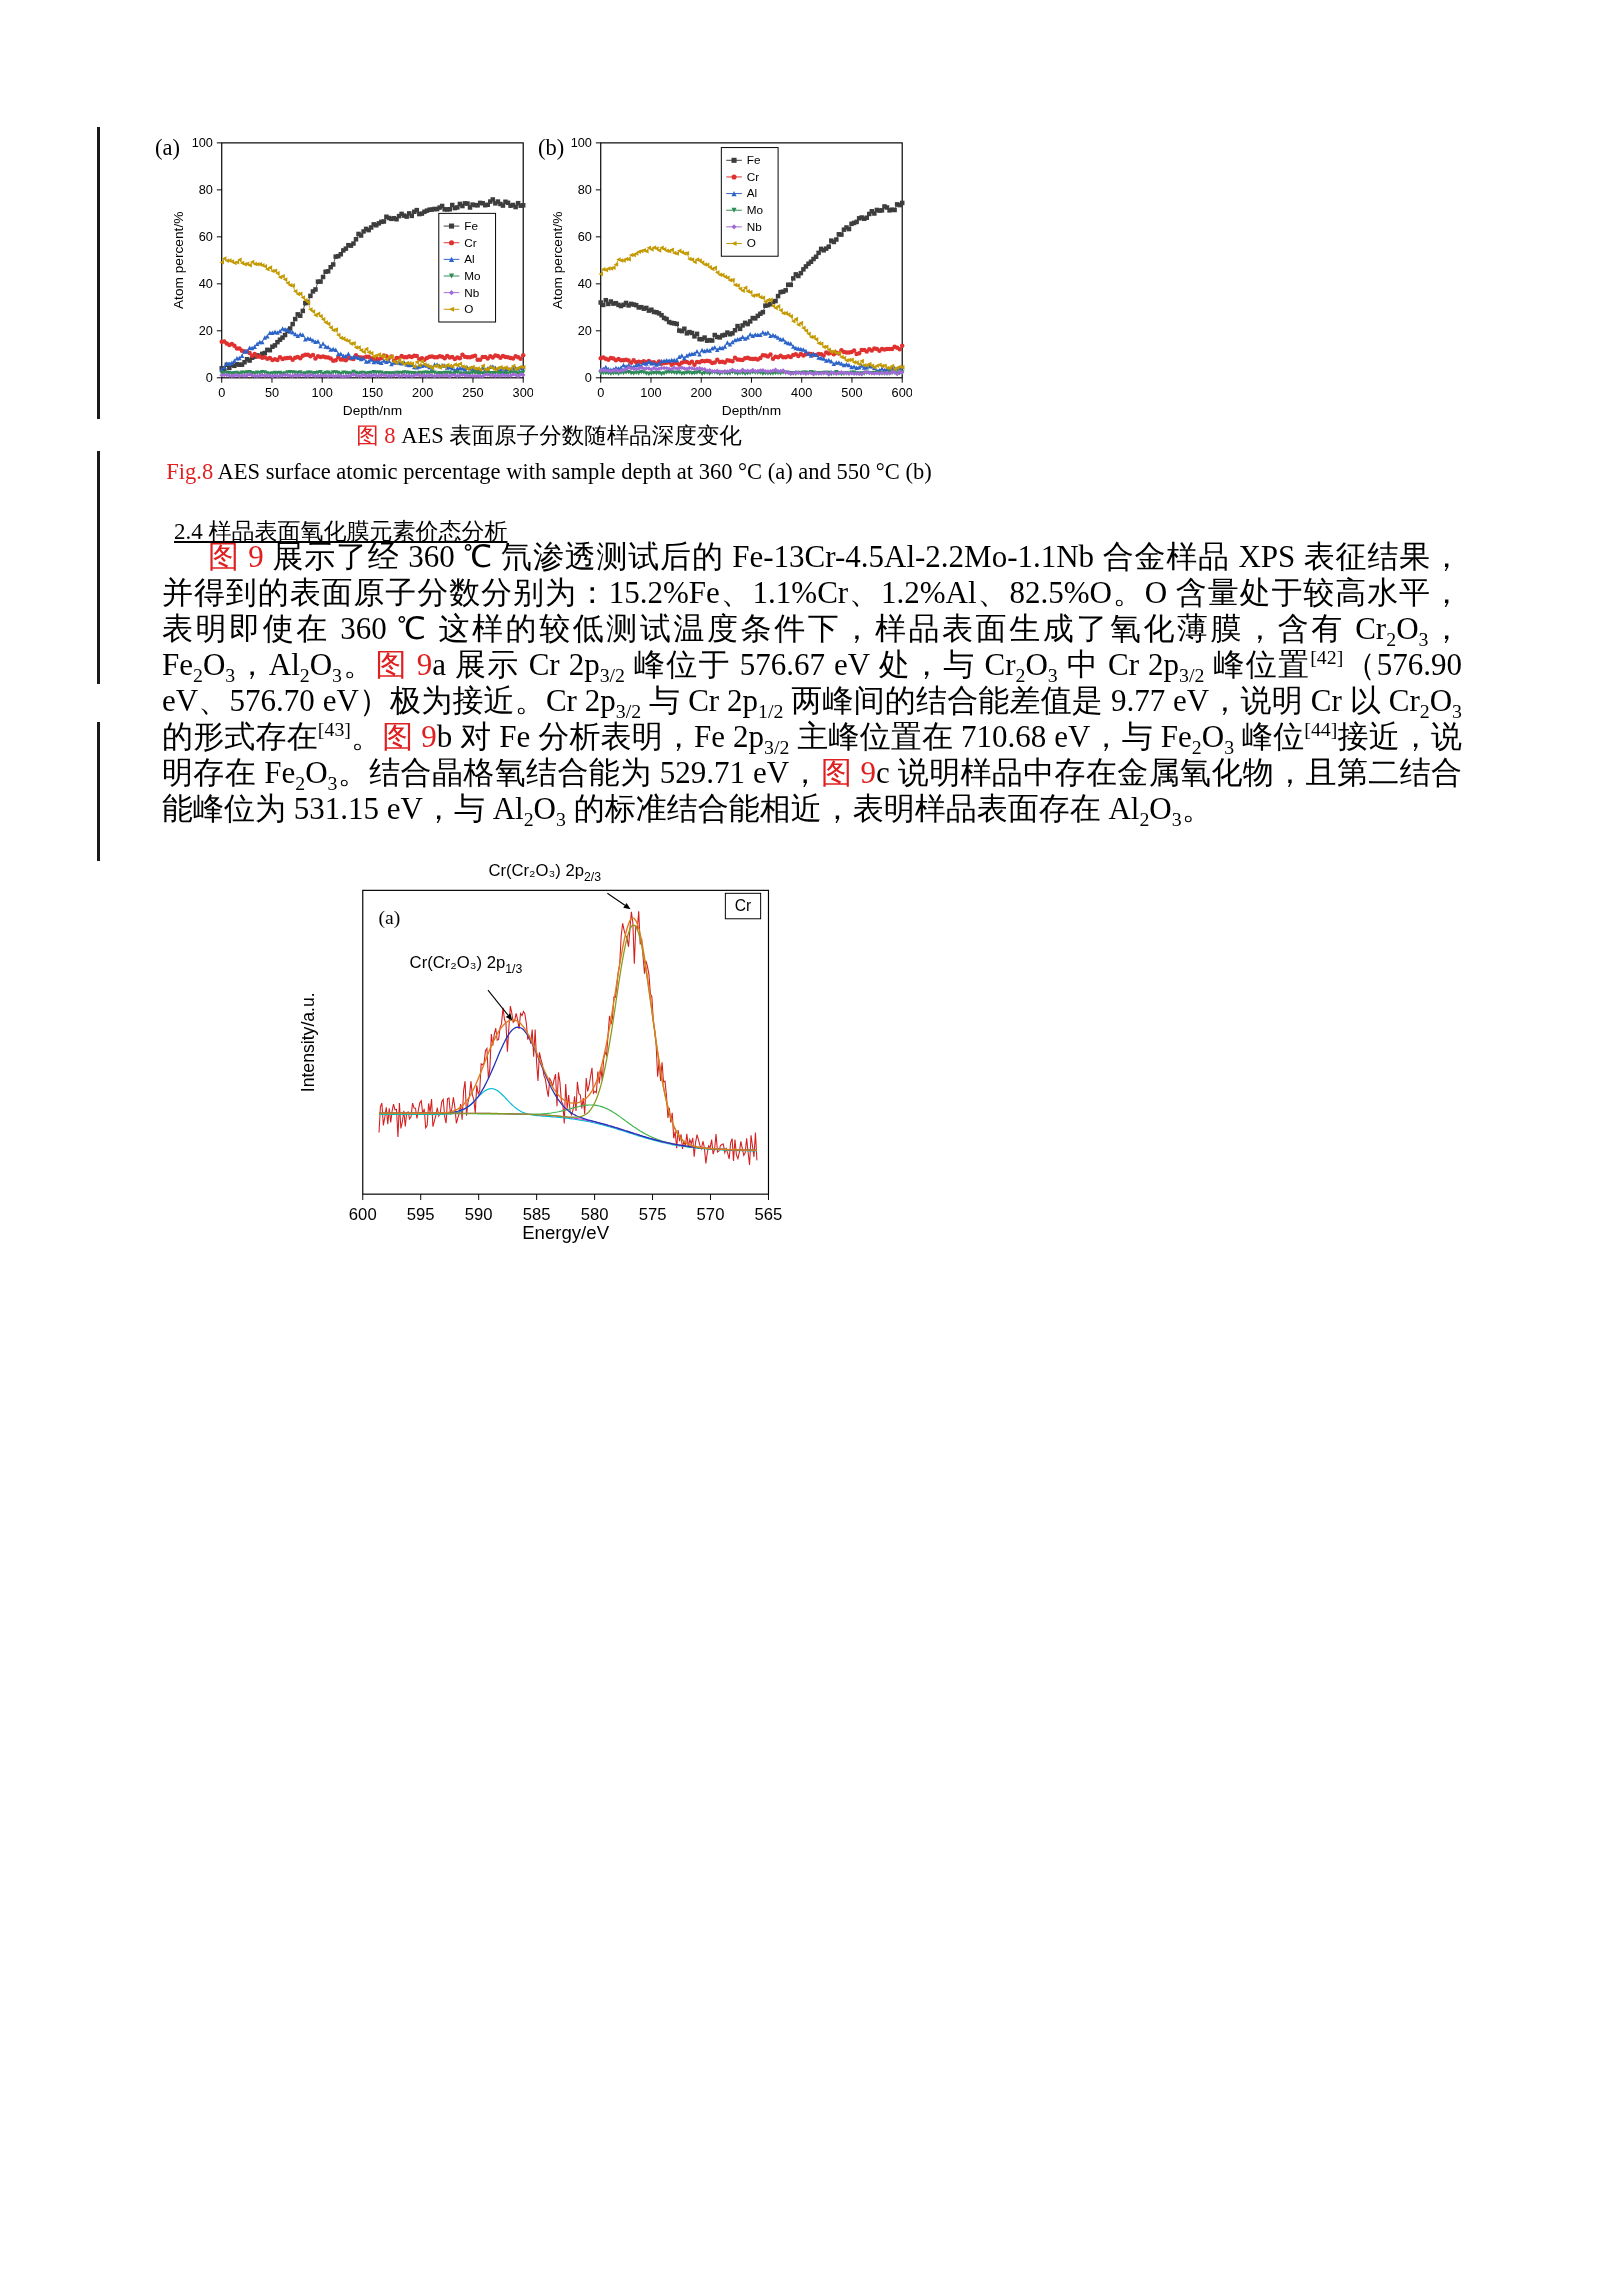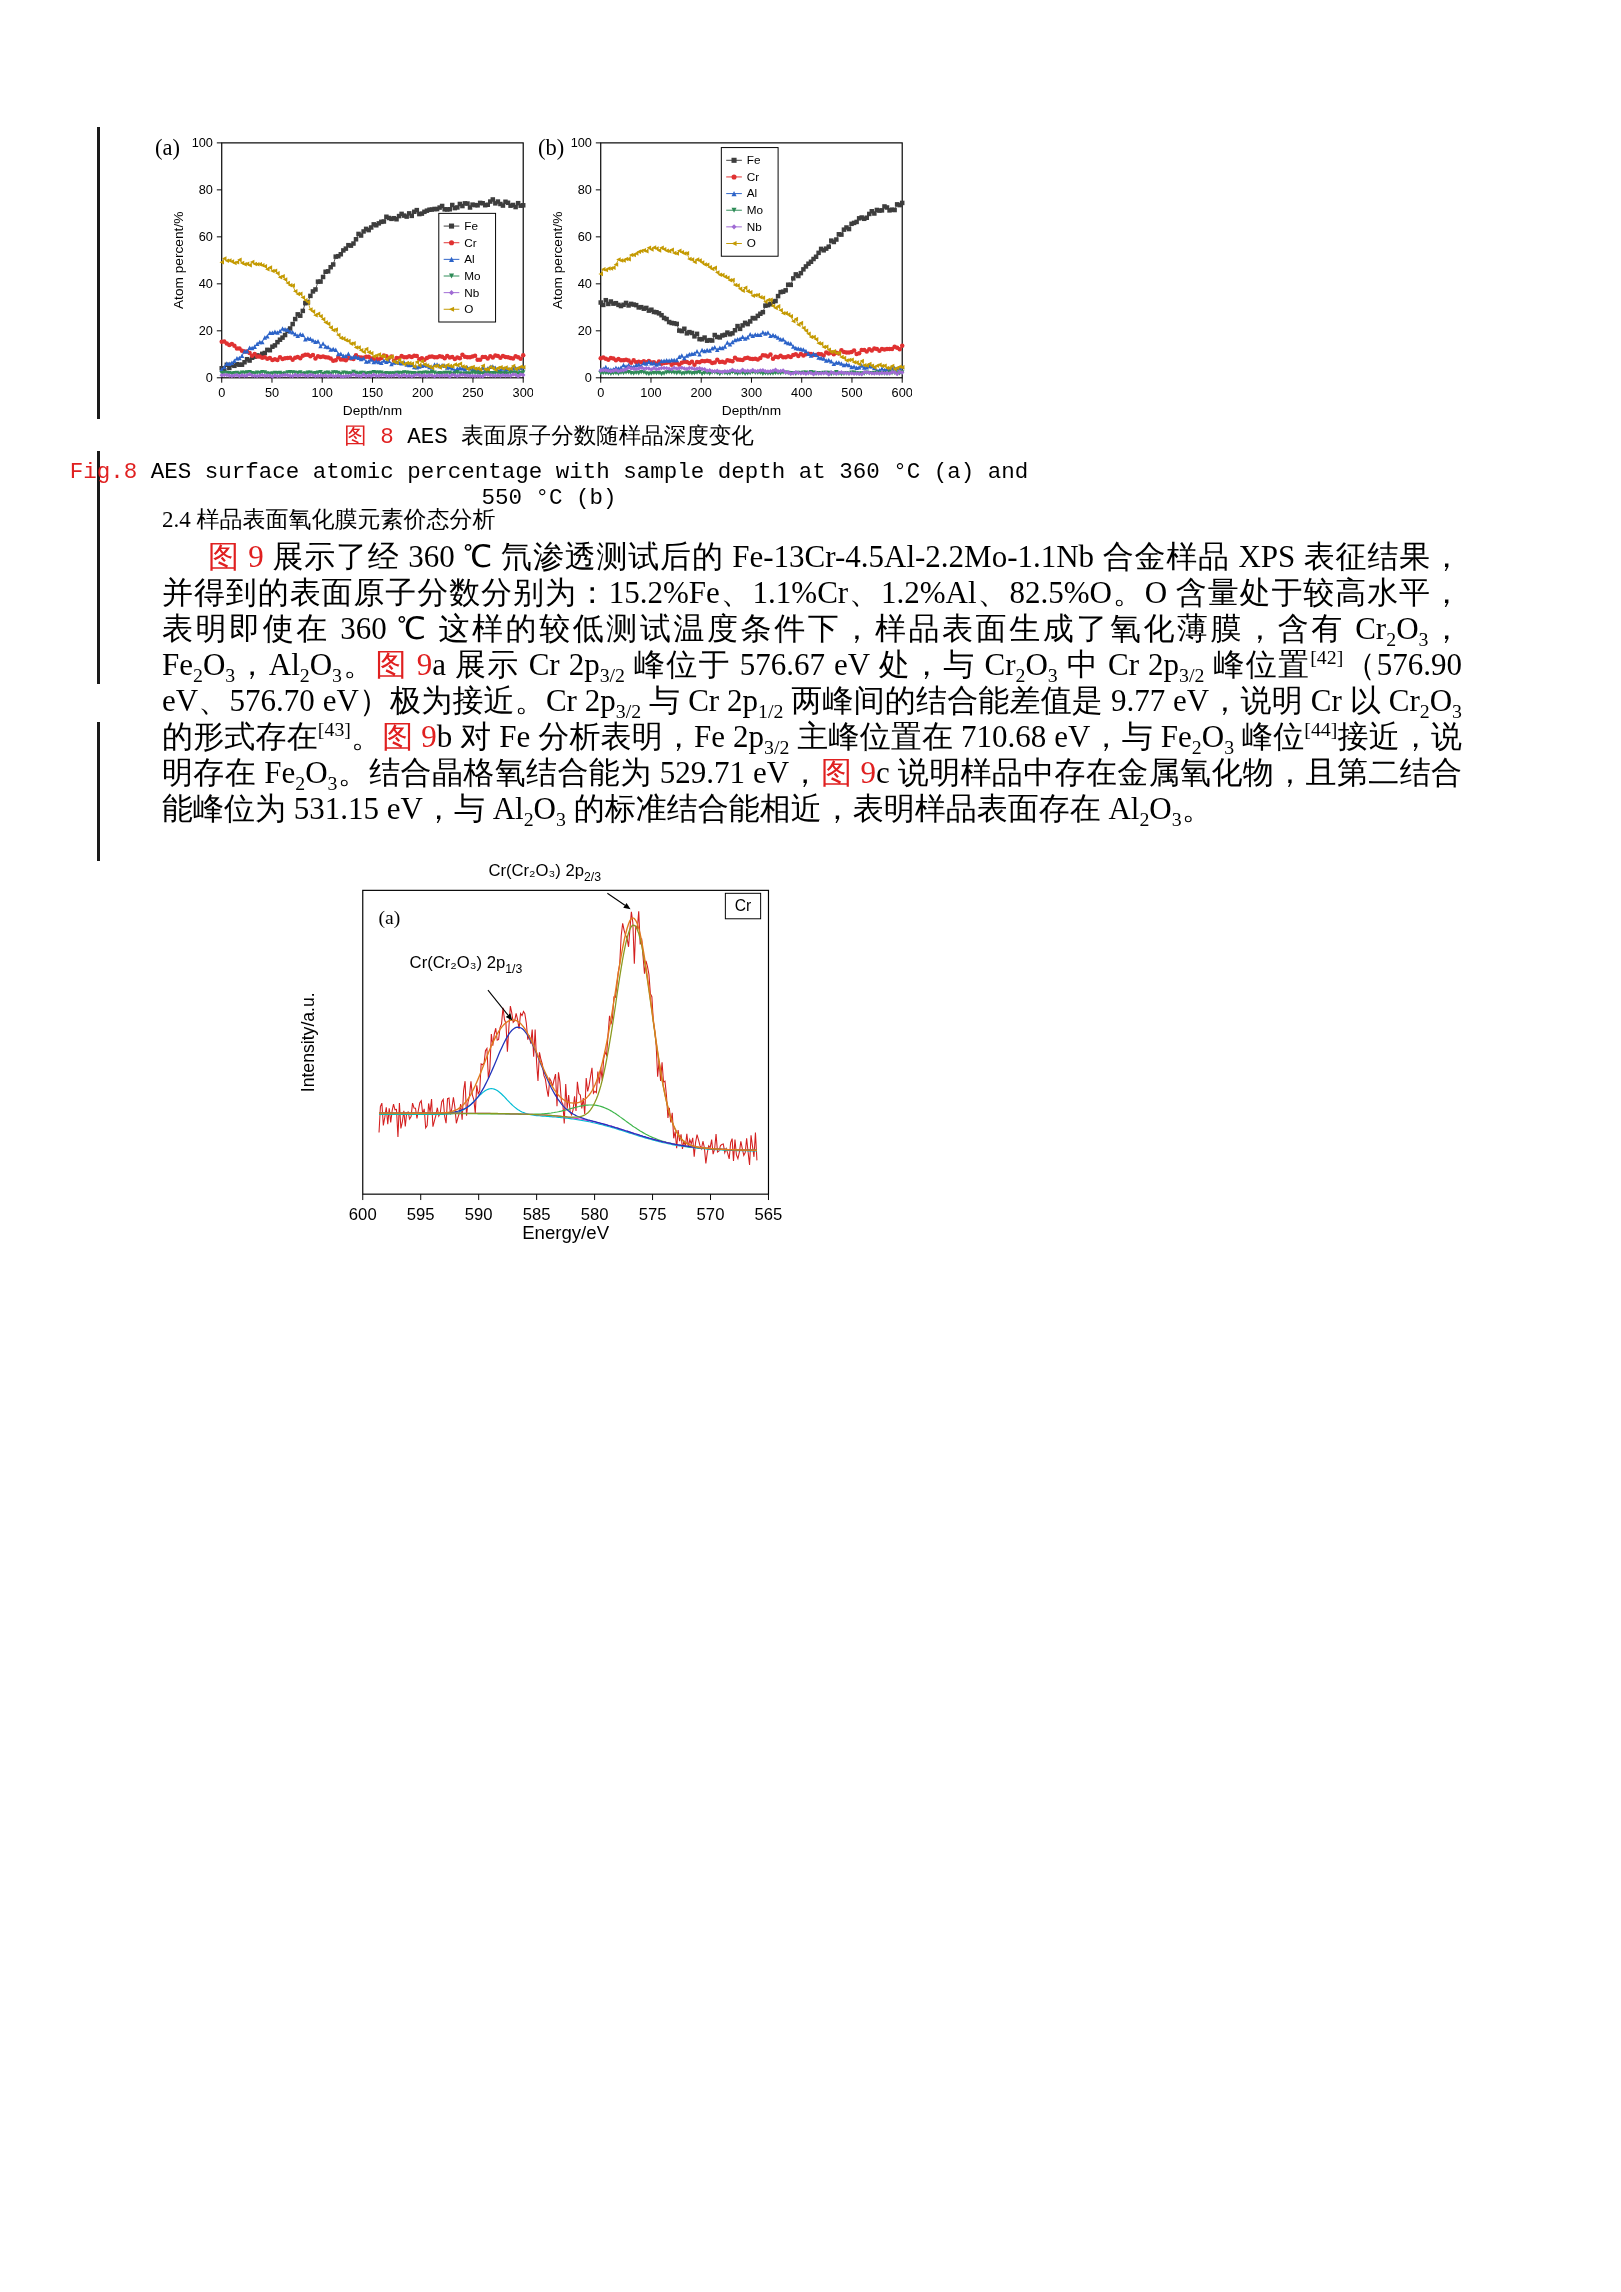--- a/index.html
+++ b/index.html
@@ -1,24 +1,24 @@
 <!DOCTYPE html>
 <html><head>
 <meta charset="utf-8">
 <style>
   html,body{margin:0;padding:0;background:#ffffff;}
   .page{position:relative;width:1621px;height:2293px;background:#fff;overflow:hidden;
         font-family:"Liberation Serif",serif;color:#000;}
   .revbar{position:absolute;left:97px;width:2.9px;background:#1a1a1a;}
   .panel-label{position:absolute;font-size:22.5px;}
   .chart{position:absolute;}
-  .caption{position:absolute;left:59px;width:980px;text-align:center;font-size:22.5px;font-family:Liberation Mono, monospace;}
+  .caption{position:absolute;left:59px;width:980px;text-align:center;font-size:22.5px;}
   .caption-cn{top:420px;}
   .caption-en{top:459px;}
-  .section-heading{position:absolute;left:162px;top:504px;margin:0;font-size:23px;font-weight:normal;}
+  .section-heading{position:absolute;left:162px;top:504px;margin:12px;font-size:23px;font-weight:normal;text-decoration:underline;}
   .body-paragraph{position:absolute;left:162px;top:539px;width:1300px;margin:0;
                   font-size:31px;line-height:36px;text-align:justify;text-indent:46px;}
   .red{color:#e02020;}
   sub,sup{font-size:0.64em;line-height:0;}
 </style>
 </head>
 <body>
 
 <div class="page">
   <div class="revbar" style="top:127px;height:292px"></div>

